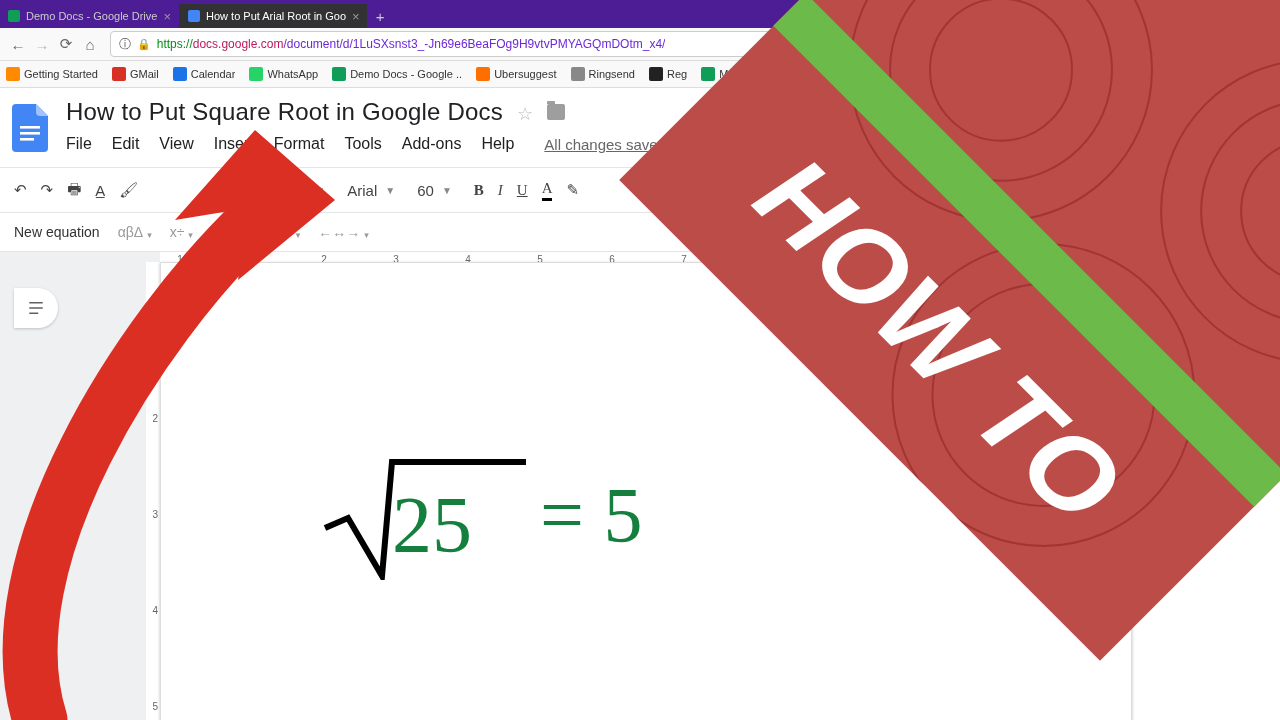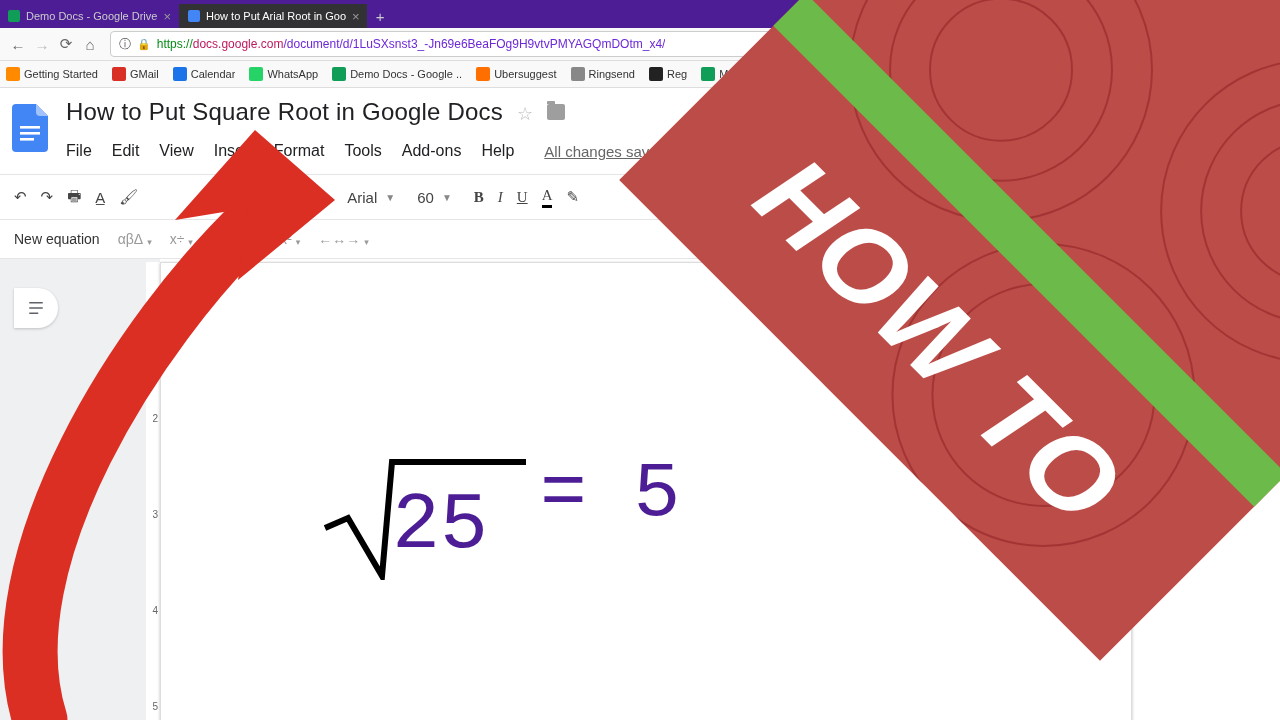--- a/index.html
+++ b/index.html
@@ -22,21 +22,21 @@
 
 .docshead{padding:10px 12px 0 12px;display:flex;align-items:flex-start}
 .docsicon{width:36px;height:48px;margin-right:18px;margin-top:6px}
 .docsicon svg{width:36px;height:48px}
 .doctitlewrap{display:flex;flex-direction:column}
 .titlerow{display:flex;align-items:center}
 .doctitle{font-size:24px;color:#202124;letter-spacing:.2px}
 .star{width:18px;height:18px;margin-left:14px;color:#bbb;font-size:18px}
 .foldericon{width:18px;height:16px;margin-left:12px;background:#9e9e9e;border-radius:2px;position:relative}
 .foldericon:before{content:"";position:absolute;top:-3px;left:0;width:8px;height:3px;background:#9e9e9e;border-radius:1px 1px 0 0}
-.menurow{display:flex;align-items:center;margin-top:16px;font-size:16px;color:#202124}
+.menurow{display:flex;align-items:center;margin-top:9px;font-size:16px;color:#202124}
 .menurow .mi{margin-right:20px;cursor:pointer}
 .savemsg{color:#666;text-decoration:underline;margin-left:10px;font-size:15px}
 
 .toolbar{height:44px;border-top:1px solid #e5e5e5;border-bottom:1px solid #e5e5e5;margin-top:14px;display:flex;align-items:center;padding:0 14px;font-size:15px;color:#444}
 .tool{margin-right:14px;display:flex;align-items:center}
 .dd{display:flex;align-items:center;margin-right:22px}
 .dd .caret{font-size:10px;margin-left:8px;color:#888}
 .fmt{font-family:"Times New Roman",serif}
 
 .eqbar{height:38px;border-bottom:1px solid #e5e5e5;display:flex;align-items:center;padding:0 14px;font-size:14px;color:#353535}
@@ -47,21 +47,21 @@
 .rulerwrap{display:flex;height:20px;background:#fff}
 .rulergap{width:160px;background:#eef0f1}
 .ruler{flex:1;background:#fff;position:relative;font-size:10px;color:#666}
 .tick{position:absolute;top:2px;transform:translateX(-50%)}
 .page{position:absolute;left:160px;top:262px;width:970px;height:600px;background:#fff;box-shadow:0 1px 3px rgba(0,0,0,.25);border:1px solid #ddd}
 .leftcol{position:absolute;left:0;top:262px;width:160px;height:600px;background:#eef0f1}
 .lefttab{position:absolute;left:14px;top:288px;width:44px;height:40px;background:#fff;border-radius:0 20px 20px 0;box-shadow:0 1px 3px rgba(0,0,0,.2);display:flex;align-items:center;justify-content:center}
 .sideruler{position:absolute;left:146px;top:262px;width:14px;height:600px;background:#fff;font-size:10px;color:#666}
 .stick{position:absolute;right:2px;transform:translateY(-50%)}
 
-.eq{position:absolute;left:320px;top:450px;font-family:Liberation Mono, monospace;font-size:78px;color:#4c1d95;display:flex;}
+.eq{position:absolute;left:320px;top:450px;font-family:Liberation Serif, serif;font-size:78px;color:#15803d;display:flex;align-items:center}
 .eq .surd svg{width:210px;height:130px;display:block}
 .eq .rad{position:absolute;left:72px;top:30px;font-size:80px}
 .eq .rest2{margin-left:10px;font-size:78px}
 
 .howto-band{position:absolute;right:-160px;top:-160px;width:680px;height:680px;transform:rotate(45deg);pointer-events:none}
 .howto-bg{position:absolute;inset:0;background:#bc4c48;overflow:hidden}
 .circle{position:absolute;border:2px solid rgba(160,50,50,.9);border-radius:50%}
 .howto-green{position:absolute;left:0;right:0;bottom:218px;height:46px;background:#6cbb4a}
 .howto-text{position:absolute;left:0;right:0;bottom:50px;text-align:center;font-size:110px;font-weight:800;color:#fff;font-style:italic;letter-spacing:2px;font-family:Arial,Helvetica,sans-serif}
 

